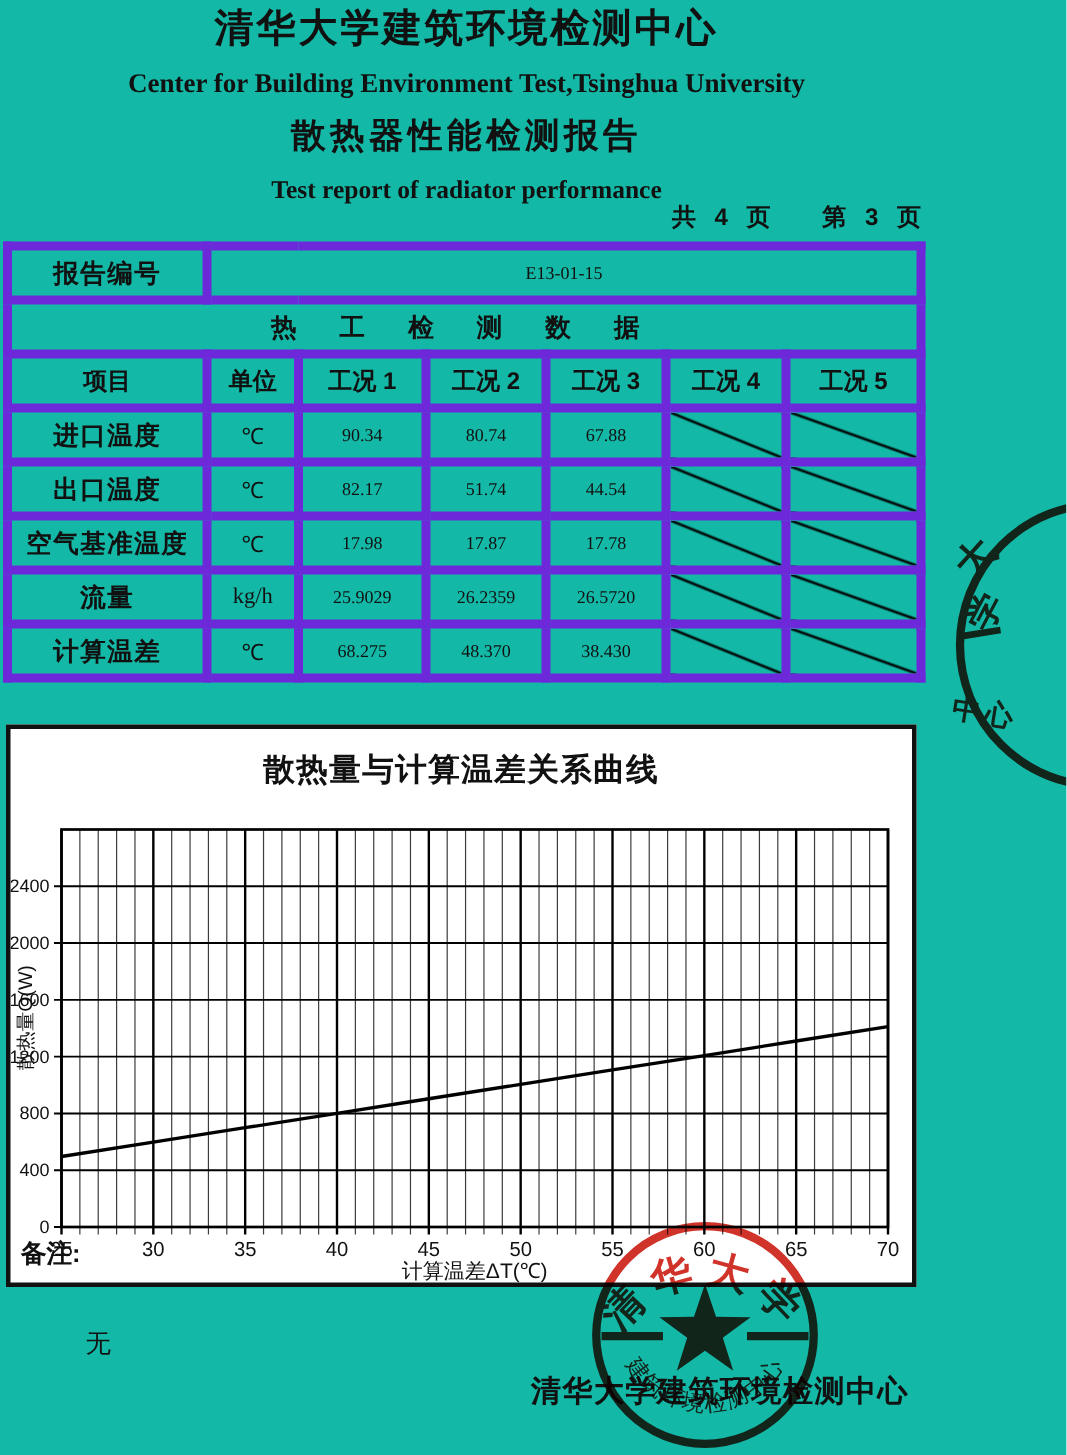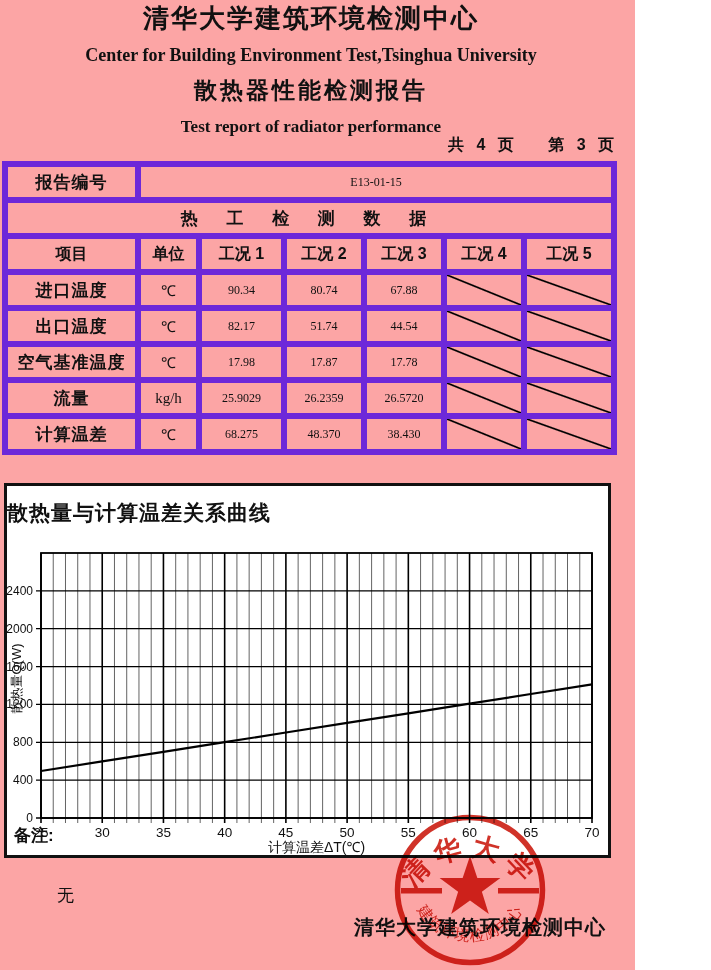--- a/index.html
+++ b/index.html
@@ -1,16 +1,16 @@
 <!DOCTYPE html>
 <html><head>
 <meta charset="utf-8">
 <style>
   html,body{margin:0;padding:0;background:#fff;}
-  .page{position:relative;width:635px;height:970px;background:#fca5a5;overflow:hidden;
+  .page{position:relative;width:711px;height:970px;background:#14b8a6;overflow:hidden;
         font-family:"Liberation Sans",sans-serif;color:#111;}
   
   .header{position:absolute;left:0;top:0;width:622px;text-align:center;}
   .org-cn{font-size:26px;font-weight:bold;letter-spacing:2px;margin-top:1px;}
   .org-en{font-family:"Liberation Serif",serif;font-weight:bold;font-size:18px;margin-top:9px;}
   .rep-cn{font-size:23px;font-weight:bold;letter-spacing:3px;margin-top:9px;}
   .rep-en{font-family:"Liberation Serif",serif;font-weight:bold;font-size:17px;margin-top:11px;}
   .page-info{position:absolute;top:135px;left:0;width:592px;text-align:right;font-size:16px;font-weight:bold;padding-left:26px;}
   .page-info span{margin-left:26px;letter-spacing:4px;}
   
@@ -21,21 +21,21 @@
   td.sect{font-weight:bold;font-size:17px;letter-spacing:12px;}
   td.hdr{font-weight:bold;font-size:16px;}
   td.val{font-family:Liberation Serif, serif;font-size:12px;font-weight:normal;margin-top:32px;}
   td.val-left{font-family:"Liberation Serif",serif;font-size:12px;text-align:left;padding-left:9px;}
   td.unit{font-family:"Liberation Serif",serif;font-size:15px;}
   td.diag{background:linear-gradient(to top right,
           transparent calc(50% - 1.4px),#000 calc(50% - 0.3px),
           #000 calc(50% + 0.3px),transparent calc(50% + 1.4px));}
   
   .chart-box{position:absolute;left:4px;top:483px;width:601px;height:369px;border:3px solid #111;background:#fff;}
-  .chart-title{position:absolute;top:13px;left:0;width:100%;text-align:left;
+  .chart-title{position:absolute;top:13px;left:0;width:100%;text-align:center;
                font-size:21px;font-weight:bold;letter-spacing:1px;}
   .chart-box svg{position:absolute;left:0;top:0;}
   
   .notes-label{position:absolute;left:14px;top:824px;font-size:17px;font-weight:bold;}
   .notes-value{position:absolute;left:57px;top:884px;font-size:17px;}
   .footer-org{position:absolute;left:354px;top:914px;font-size:20px;font-weight:bold;letter-spacing:1px;}
   
   .stamp{position:absolute;mix-blend-mode:multiply;opacity:.93;pointer-events:none;}
   .stamp-bottom{left:382px;top:802px;}
   .stamp-right{left:618px;top:330px;}

